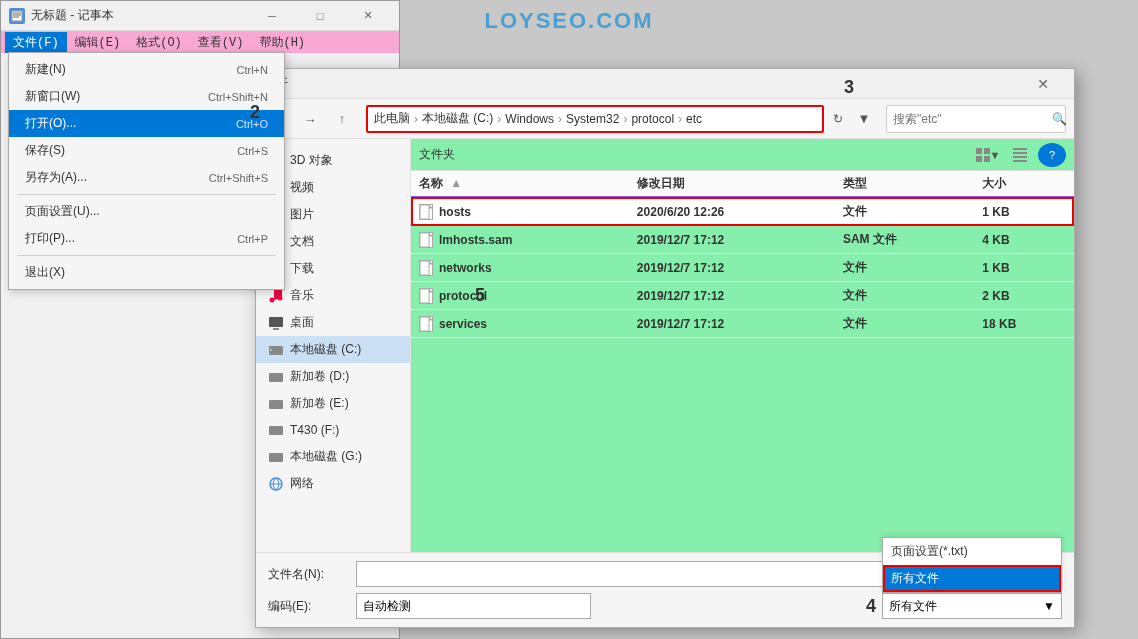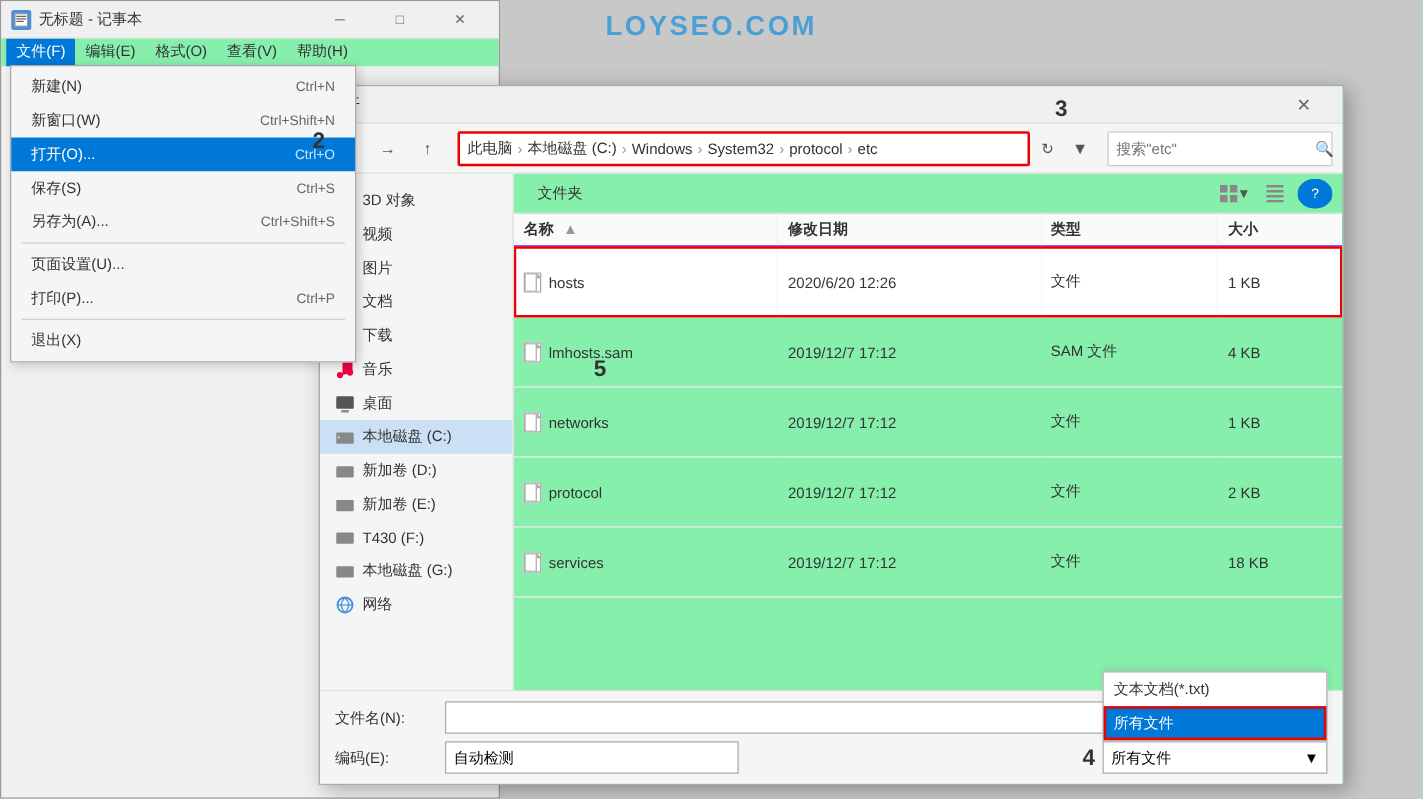--- a/index.html
+++ b/index.html
@@ -52,22 +52,24 @@
       display: flex; align-items: center; justify-content: center;
       font-size: 11px;
       cursor: pointer;
       color: #666;
     }
 
     
     .notepad-menubar {
       height: 22px;
       display: flex;
+      align-items: center;
       padding: 0 4px;
-      background: #86efac;
+      background: #f9a8d4;
+      font-family: Liberation Mono, monospace;
     }
     .menu-item {
       padding: 2px 8px;
       font-size: 12px;
       color: #333;
       cursor: pointer;
       white-space: nowrap;
     }
     .menu-item.active {
       background: #0078d7;
@@ -279,21 +281,20 @@
       height: 32px;
       border-bottom: 1px solid #e0e0e0;
       display: flex;
       align-items: center;
       padding: 0 8px;
       gap: 4px;
     }
     .file-area-title {
       font-size: 12px;
       color: #333;
-      margin-left: 11px;
     }
     .file-list-toolbar-right {
       margin-left: auto;
       display: flex; align-items: center; gap: 4px;
     }
     .view-btn {
       width: 28px; height: 24px;
       border: 1px solid transparent;
       background: transparent;
       cursor: pointer;
@@ -323,25 +324,26 @@
       white-space: nowrap;
     }
     thead th .sort-arrow {
       margin-left: 4px;
       color: #999;
     }
     tbody tr {
       cursor: pointer;
     }
     tbody td {
-      padding: 19px 8px;
+      padding: 5px 8px;
       font-size: 12px;
       color: #333;
       border-bottom: 1px solid #f0f0f0;
       white-space: nowrap;
+      font-weight: bold;
     }
     .file-name-cell {
       display: flex; align-items: center; gap: 6px;
     }
     .file-type-icon {
       width: 14px; height: 16px;
       border: 1px solid #aaa;
       background: white;
       display: flex; align-items: center; justify-content: center;
       font-size: 8px;
@@ -819,21 +821,21 @@
       <input class="filename-input" value="自动检测" style="flex: 0 0 auto; width: 235px;">
       <div style="margin-left: auto; display:flex; align-items:center; gap:0;">
 
         <div style="font-size:18px; font-weight:bold; color:#333; margin-right:6px;">4</div>
         <div class="filetype-dropdown-container">
           <div class="filetype-selected">
             <span>所有文件</span>
             <span>▼</span>
           </div>
           <div class="filetype-dropdown-list">
-            <div class="filetype-option">文本文档(*.txt)</div>
+            <div class="filetype-option">页面设置(*.txt)</div>
             <div class="filetype-option selected">所有文件</div>
           </div>
         </div>
       </div>
     </div>
   </div>
 </div>
 
 <div class="watermark">LOYSEO.COM</div>
 

